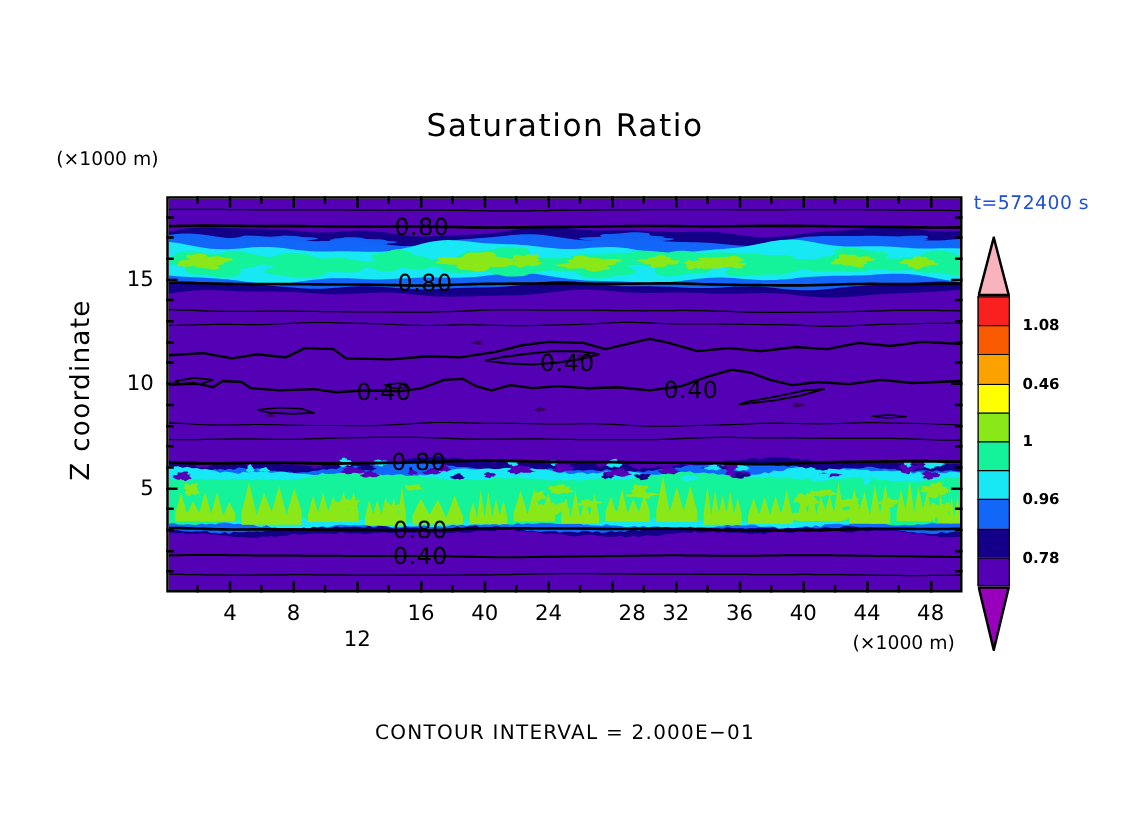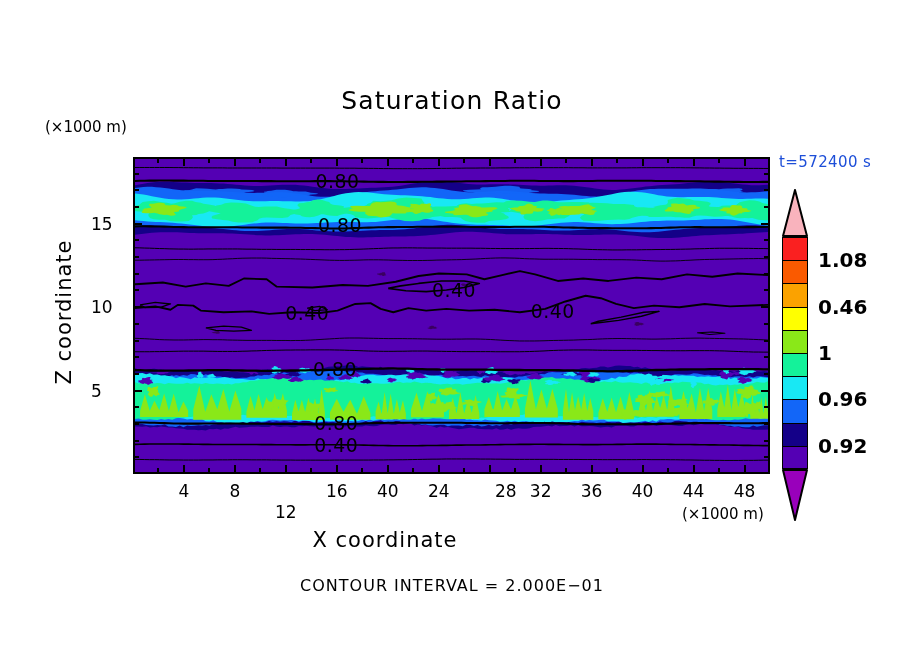--- a/index.html
+++ b/index.html
@@ -120,20 +120,21 @@
     font-size: 17px;
     color: #000;
     transform: translateX(-50%);
     white-space: nowrap;
   }
   .ytick-lab {
     position: absolute;
     font-size: 17px;
     color: #000;
     transform: translateY(-50%);
+    text-align: right;
     white-space: nowrap;
   }
 
   
   .cbar {
     position: absolute;
     left: 782px;
     width: 26px;
   }
   .cbar-body {
@@ -147,21 +148,21 @@
     box-sizing: border-box;
     border: 1.6px solid #000;
     border-bottom: none;
   }
   .cbar-band:last-child {
     border-bottom: 1.6px solid #000;
   }
   .cbar-lab {
     position: absolute;
     left: 36px;
-    font-size: 20px;
+    font-size: 12px;
     color: #000;
     transform: translateY(-50%);
     white-space: nowrap;
     font-weight: 600;
   }
   .cbar-arrow {
     position: absolute;
     left: 0;
     width: 26px;
   }
@@ -468,21 +469,20 @@
       <div class="xtick-lab" style="left: 642.6px; top: 481px;">40</div>
       <div class="xtick-lab" style="left: 693.56px; top: 481px;">44</div>
       <div class="xtick-lab" style="left: 744.52px; top: 481px;">48</div>
     </div>
   <div class="ytick-labels" id="yticks">
       <div class="ytick-lab" style="left: 91px; width: 32px; top: 390.579px;">5</div>
       <div class="ytick-lab" style="left: 91px; width: 32px; top: 307.158px;">10</div>
       <div class="ytick-lab" style="left: 91px; width: 32px; top: 223.737px;">15</div>
     </div>
 
-  <div class="xtitle">X coordinate</div>
   <div class="ytitle">Z coordinate</div>
   <div class="unit-bot">(×1000 m)</div>
 
   <div class="caption">CONTOUR INTERVAL = 2.000E−01</div>
 
   <div class="cbar" id="colorbar" style="top: 0px; height: 320px;">
       <div class="cbar-arrow" style="top: 189px; height: 48px;"><svg width="26" height="48" viewBox="0 0 26 48">
           <polygon points="13,1 25,47 1,47" fill="#f9b3bd" stroke="#000" stroke-width="2" stroke-linejoin="round"></polygon>
         </svg></div>
       <div class="cbar-body" style="top: 237px;">
@@ -497,16 +497,16 @@
         <div class="cbar-band" style="background: rgb(20, 0, 136); height: 23.2px;"></div>
         <div class="cbar-band" style="background: rgb(84, 0, 180); height: 23.2px;"></div>
       </div>
       <div class="cbar-arrow" style="top: 469px; height: 52px;"><svg width="26" height="52" viewBox="0 0 26 52">
           <polygon points="1,1 25,1 13,51" fill="#9900bb" stroke="#000" stroke-width="2" stroke-linejoin="round"></polygon>
         </svg></div>
       <div class="cbar-lab" style="top: 260.2px;">1.08</div>
       <div class="cbar-lab" style="top: 306.6px;">0.46</div>
       <div class="cbar-lab" style="top: 353px;">1</div>
       <div class="cbar-lab" style="top: 399.4px;">0.96</div>
-      <div class="cbar-lab" style="top: 445.8px;">0.92</div>
+      <div class="cbar-lab" style="top: 445.8px;">0.78</div>
     </div>
 
 </div>
 
 </body></html>

